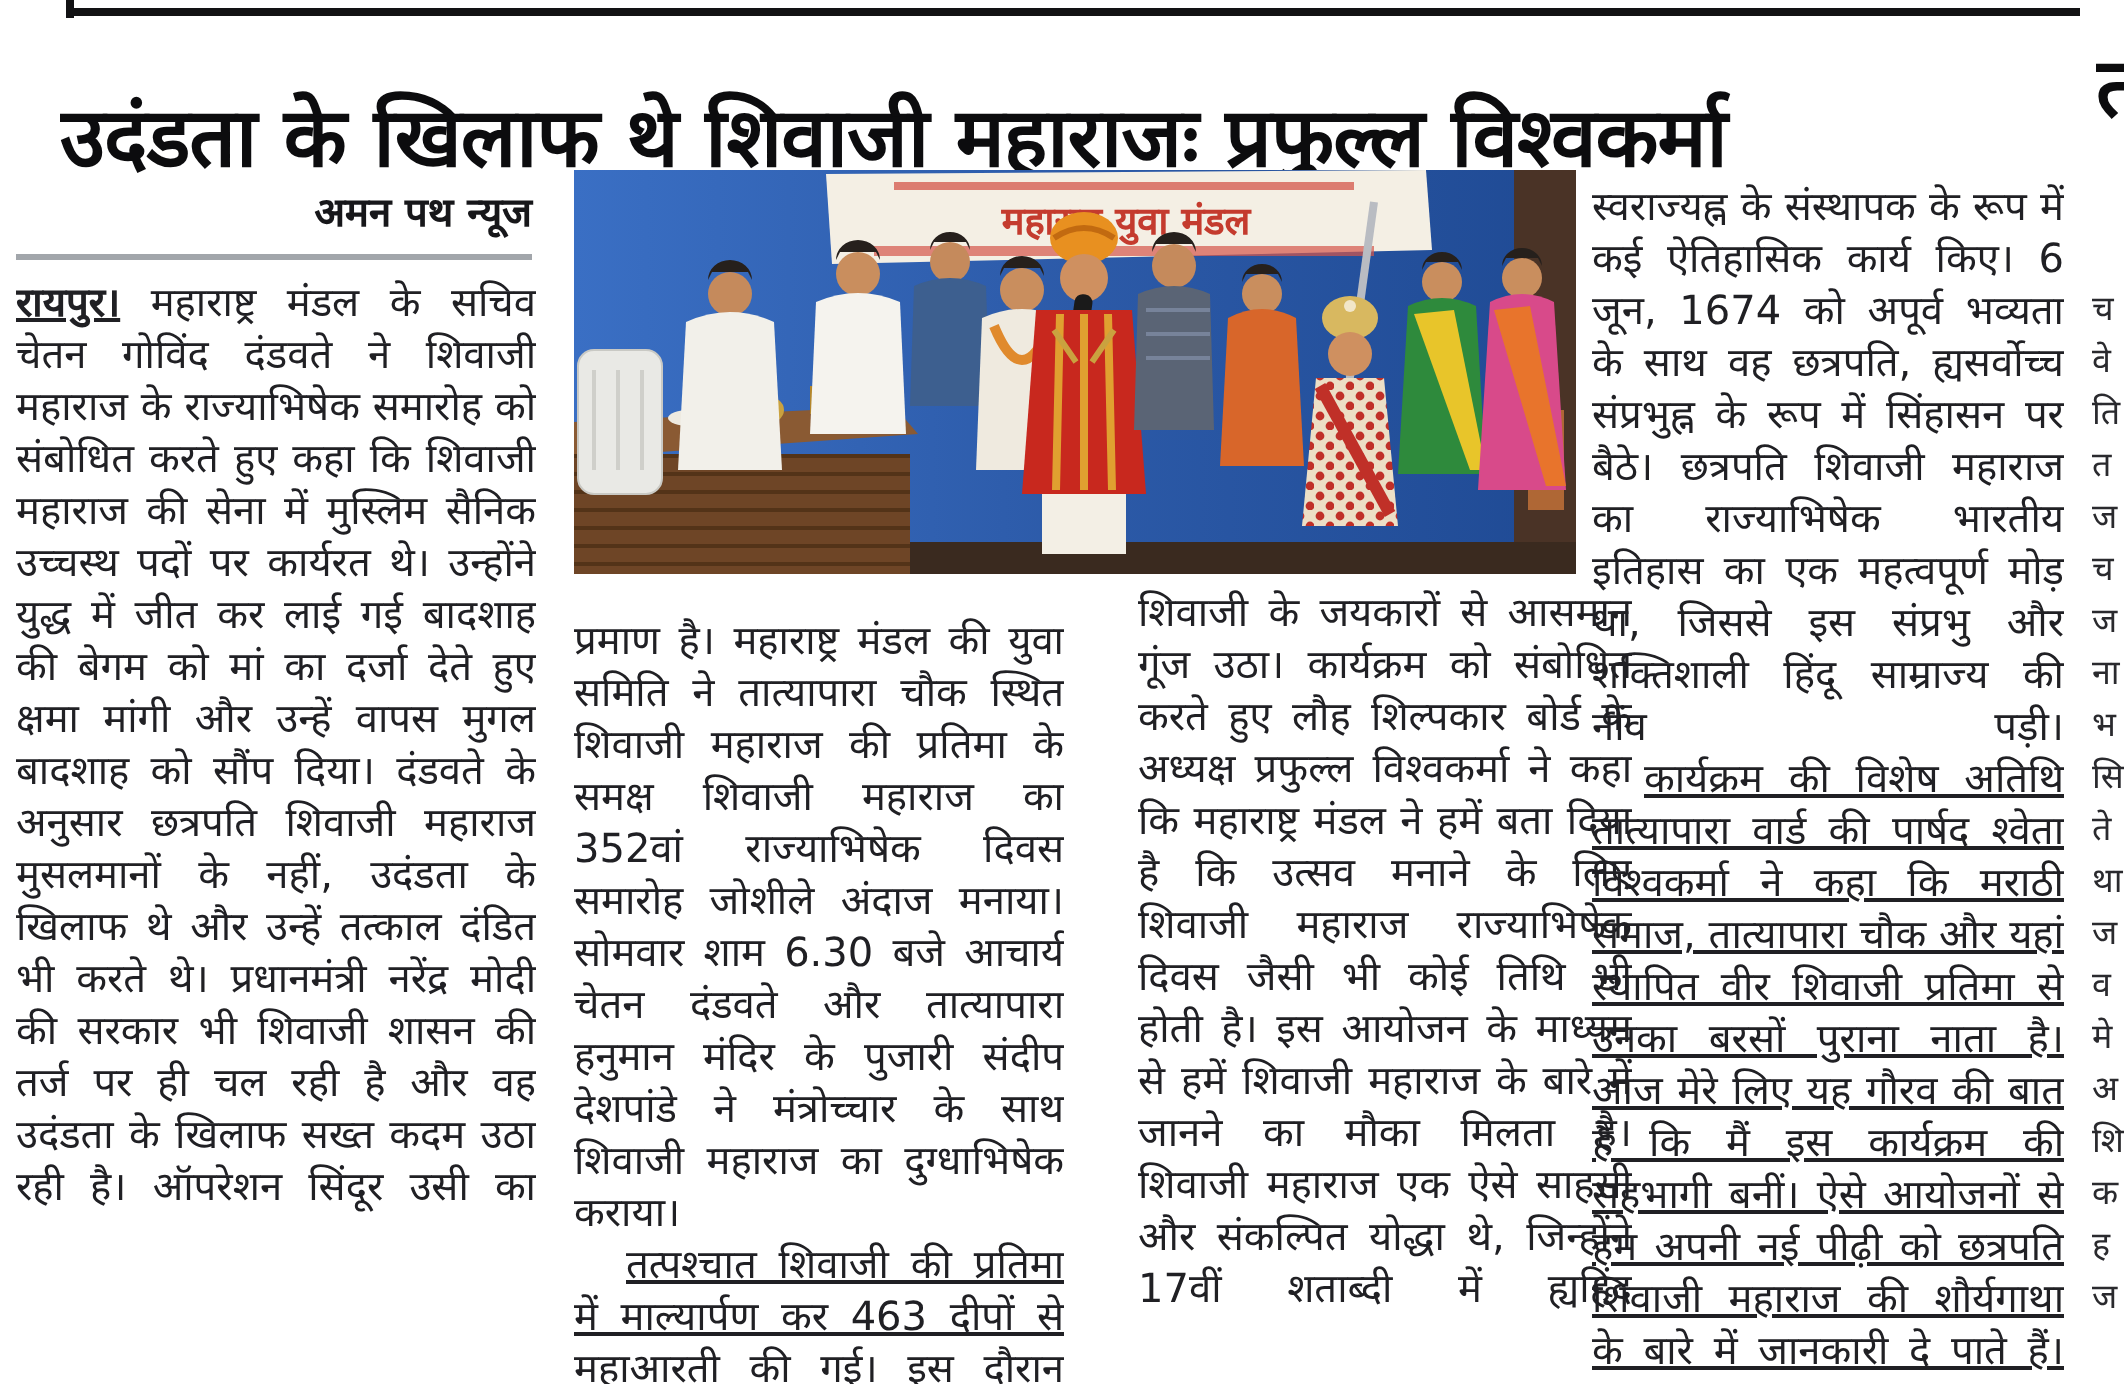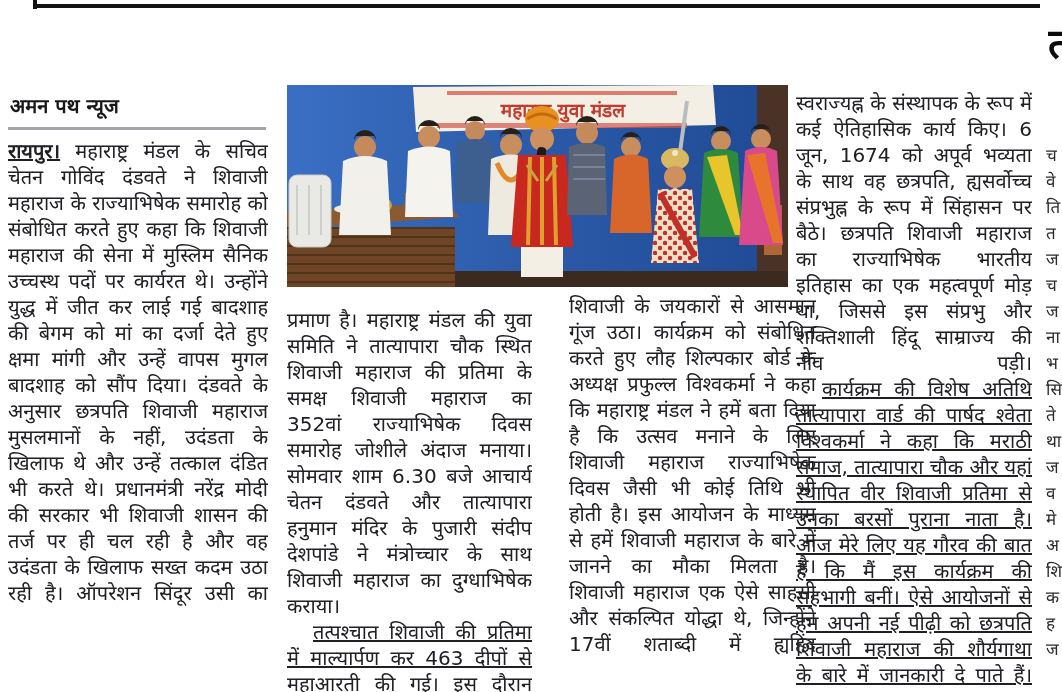--- a/index.html
+++ b/index.html
@@ -14,21 +14,21 @@
     position:absolute; left:30px; top:12px; width:1004px;
     font-size:41px; font-weight:700; color:#0c0c0e; letter-spacing:-0.5px;
     white-space:nowrap; overflow:hidden;
   }
   .edge-headline-frag {
     position:absolute; left:1048px; top:14px; width:14px; height:62px; overflow:hidden;
     font-size:41px; font-weight:700; color:#0c0c0e;
   }
 
   .byline {
-    position:absolute; left:10px; top:92px; width:256px; text-align:left;
+    position:absolute; left:10px; top:92px; width:256px; text-align:right;
     font-size:20px; font-weight:700; color:#17171a;
   }
   .byline-rule { position:absolute; left:8px; top:127px; width:258px; height:3px; background:#a2a6ab; }
 
   .col {
     position:absolute; font-size:20px; line-height:26px; color:#202024;
     text-align:justify; text-align-last:justify;
   }
   .col p { margin:0; }
   .col p + p { text-indent:26px;text-decoration:underline; }
@@ -47,20 +47,21 @@
   }
 </style>
 </head>
 <body>
 
 <div class="page">
 
   <div class="top-line"></div>
   <div class="top-line-stub"></div>
 
+  <h1 class="headline">उदंडता के खिलाफ थे शिवाजी महाराजः प्रफुल्ल विश्वकर्मा</h1>
   <div class="edge-headline-frag">त</div>
 
   <div class="byline">अमन पथ न्यूज</div>
   <div class="byline-rule"></div>
 
   <div class="col col1">
     <p><span class="dateline">रायपुर।</span> <span>महाराष्ट्र मंडल के सचिव चेतन गोविंद दंडवते ने शिवाजी महाराज के राज्याभिषेक समारोह को संबोधित करते हुए कहा कि शिवाजी महाराज की सेना में मुस्लिम सैनिक उच्चस्थ पदों पर कार्यरत थे। उन्होंने युद्ध में जीत कर लाई गई बादशाह की बेगम को मां का दर्जा देते हुए क्षमा मांगी और उन्हें वापस मुगल बादशाह को सौंप दिया। दंडवते के अनुसार छत्रपति शिवाजी महाराज मुसलमानों के नहीं, उदंडता के खिलाफ थे और उन्हें तत्काल दंडित भी करते थे। प्रधानमंत्री नरेंद्र मोदी की सरकार भी शिवाजी शासन की तर्ज पर ही चल रही है और वह उदंडता के खिलाफ सख्त कदम उठा रही है। ऑपरेशन सिंदूर उसी का</span></p>
   </div>
 
   <div class="photo-wrap">

